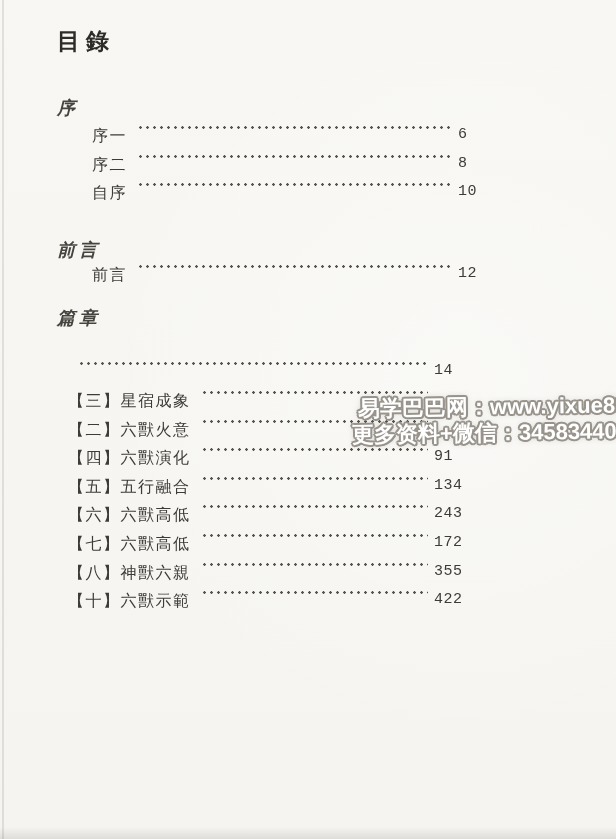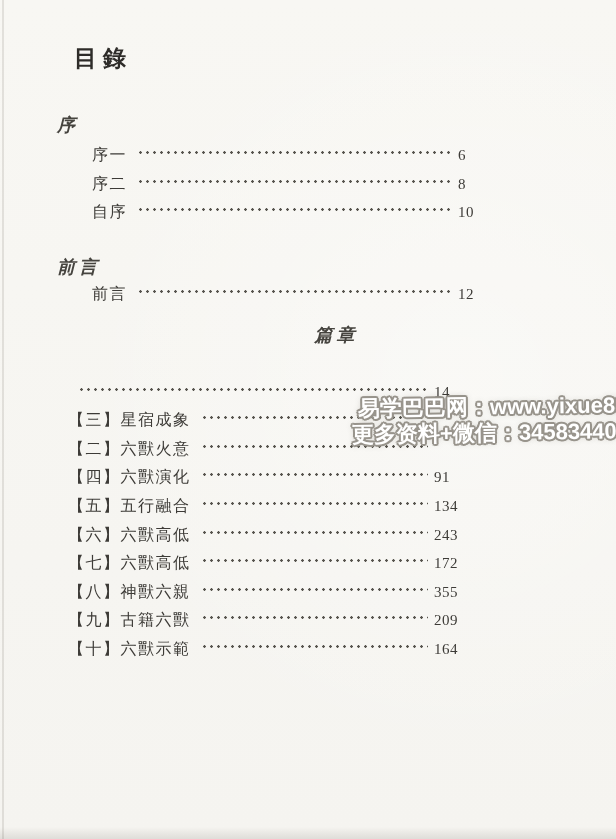--- a/index.html
+++ b/index.html
@@ -18,49 +18,49 @@
   }
   .edge-line{
     position:absolute;left:2px;top:0;width:2px;height:100%;
     background:rgba(110,105,95,.16);
   }
   .bottom-shadow{
     position:absolute;left:0;bottom:0;width:100%;height:12px;
     background:linear-gradient(to bottom,rgba(0,0,0,0),rgba(60,55,45,.12));
   }
   h1.title{
-    margin:17px;font-size:23px;line-height:27px;font-weight:bold;
+    margin:0;font-size:23px;line-height:27px;font-weight:bold;
     letter-spacing:6px;color:#2e2c29;
   }
   section.sec{display:block;}
   .sec-h{
     margin:0;font-size:18px;line-height:24px;font-weight:600;font-style:italic;
     letter-spacing:4px;color:#46443f;
   }
   .rows{width:400px;}
   .row{
-    display:flex;align-items:center;height:28.6px;font-size:16px;
+    display:flex;align-items:flex-start;height:28.6px;font-size:16px;font-family:Liberation Mono, monospace;
   }
   .row .label{
     white-space:nowrap;letter-spacing:1.5px;padding-bottom:3px;color:#3d3b37;
   }
   .row .leader{
     flex:1;height:3px;margin:0 6px 9px 10px;
     background-image:radial-gradient(circle,#57544e 1.1px,rgba(0,0,0,0) 1.5px);
     background-size:7px 3px;background-repeat:repeat-x;background-position:0 50%;
   }
   .row .pg{
     width:34px;padding-bottom:3px;font-size:15px;letter-spacing:.5px;color:#3d3b37;
   }
   
   #sections section:nth-child(1) .sec-h{margin-top:41px;}
   #sections section:nth-child(1) .rows{margin-top:6px;padding-left:35px;}
   #sections section:nth-child(2) .sec-h{margin-top:26px;}
   #sections section:nth-child(2) .rows{margin-top:3px;padding-left:35px;}
-  #sections section:nth-child(3) .sec-h{margin-top:13px;text-align:center;}
+  #sections section:nth-child(3) .sec-h{margin-top:13px;}
   #sections section:nth-child(3) .rows{margin-top:32px;padding-left:11px;}
   
   .wm{
     position:absolute;white-space:nowrap;font-weight:bold;
     font-family:"Liberation Sans","DejaVu Sans",sans-serif;
     color:#ffffff;transform:rotate(-0.8deg);letter-spacing:0;
     text-shadow:
       -2px 0 0 #98948c, 2px 0 0 #98948c, 0 -2px 0 #98948c, 0 2px 0 #98948c,
       -1.5px -1.5px 0 #98948c, 1.5px -1.5px 0 #98948c,
       -1.5px 1.5px 0 #98948c, 1.5px 1.5px 0 #98948c,
@@ -144,28 +144,23 @@
             <span class="label">【七】六獸高低</span>
             <span class="leader"></span>
             <span class="pg">172</span>
           </div>
           <div class="row">
             <span class="label">【八】神獸六親</span>
             <span class="leader"></span>
             <span class="pg">355</span>
           </div>
           <div class="row">
-            <span class="label">【九】古籍六獸</span>
-            <span class="leader"></span>
-            <span class="pg">209</span>
-          </div>
-          <div class="row">
             <span class="label">【十】六獸示範</span>
             <span class="leader"></span>
-            <span class="pg">164</span>
+            <span class="pg">422</span>
           </div>
         </div>
       </section>
     </div>
 
   <div class="wm wm1">易学巴巴网：www.yixue88.cn</div>
   <div class="wm wm2">更多资料+微信：3458344044</div>
 
   <div class="bottom-shadow"></div>
 </div>

